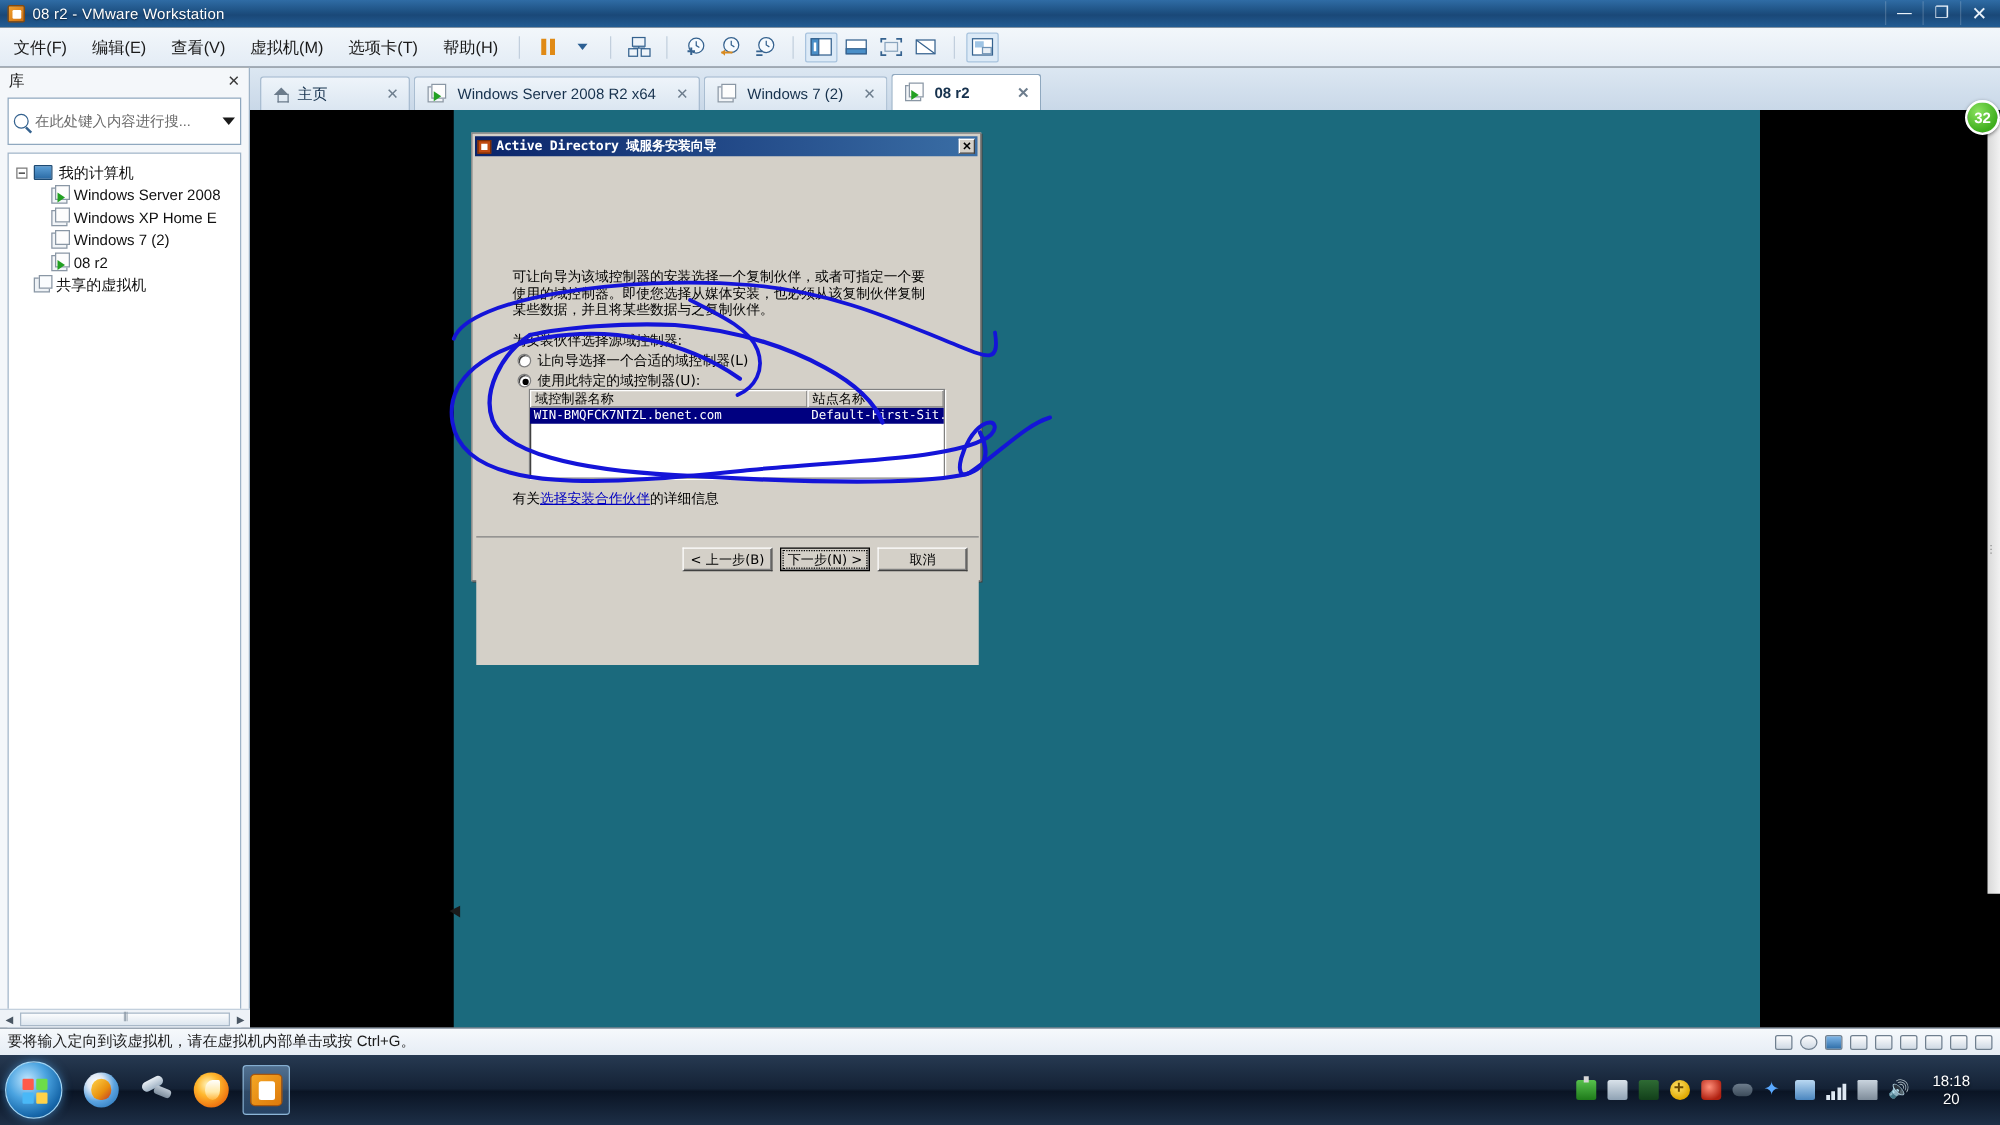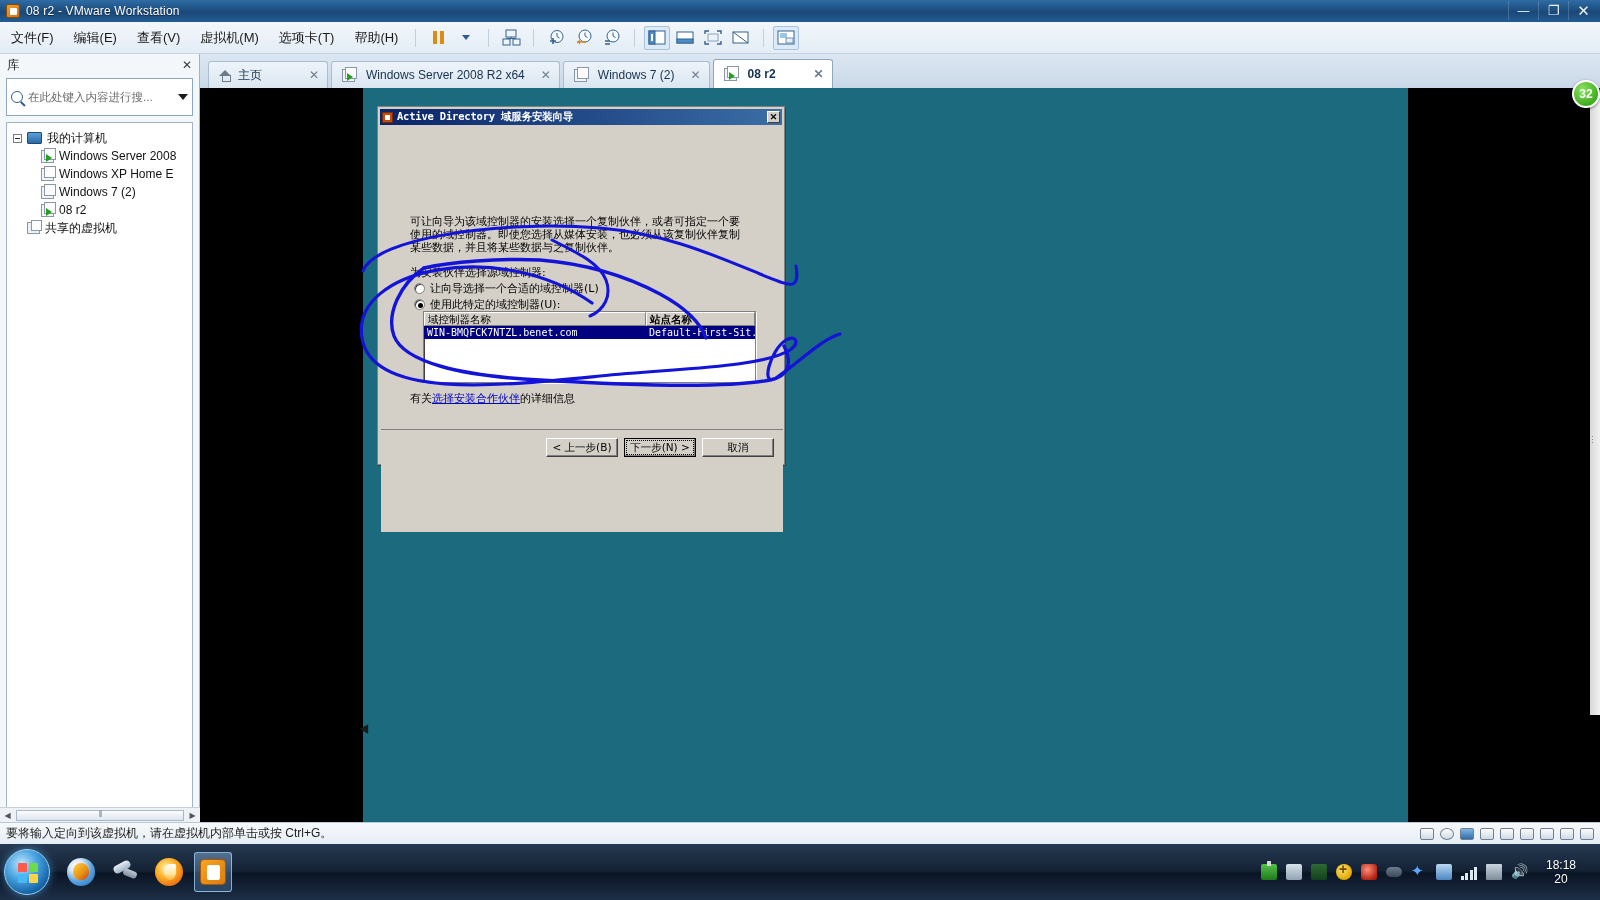--- a/index.html
+++ b/index.html
@@ -285,21 +285,21 @@
     box-shadow: inset 1px 1px 0 #404040, 1px 1px 0 #fff;
   }
   .lb-head { display: flex; height: 14px; }
   .lb-th {
     background: #d4d0c8; border: 1px solid #fff; border-right-color: #808080;
     border-bottom-color: #808080; font-size: 10.5px; padding-left: 3px;
     font-family: "DejaVu Sans", sans-serif; color: #000; line-height: 12px;
     white-space: nowrap; overflow: hidden;
   }
   .lb-th.c1 { width: 222px; }
-  .lb-th.c2 { flex: 1; font-weight: bold; }
+  .lb-th.c2 { flex: 1; }
   .lb-row { display: flex; height: 13px; background: #000080; }
   .lb-td {
     font-size: 10px; color: #fff; padding-left: 3px; line-height: 13px;
     font-family: "DejaVu Sans Mono", monospace; white-space: nowrap; overflow: hidden;
   }
   .lb-td.c1 { width: 222px; }
   .lb-td.c2 { flex: 1; }
   .dlg-link {
     position: absolute; left: 32px; top: 284px; font-size: 11px; color: #000;
     font-family: "DejaVu Sans", sans-serif; white-space: nowrap;

